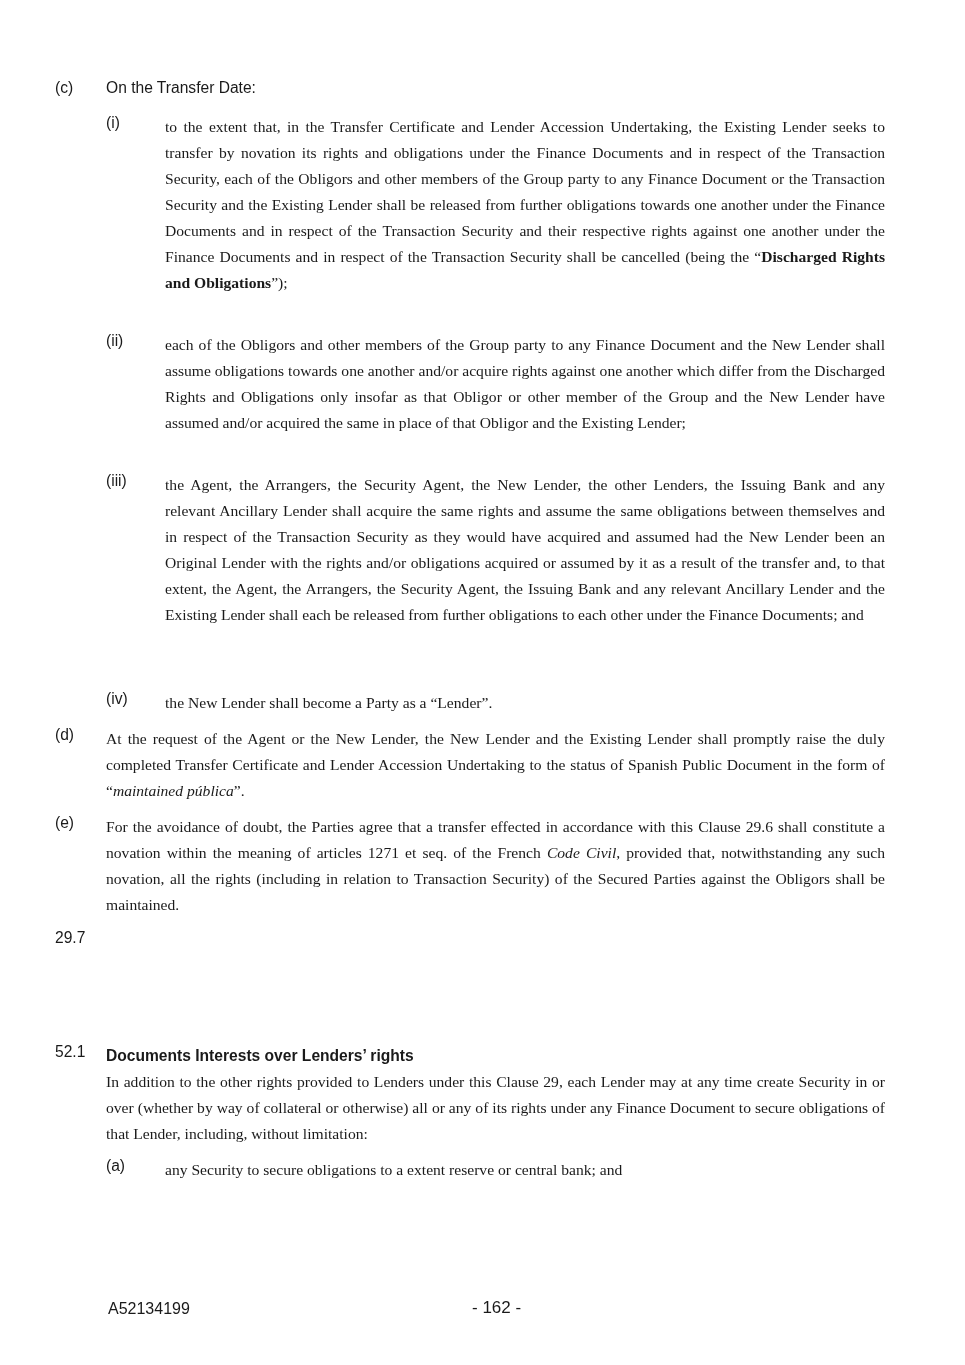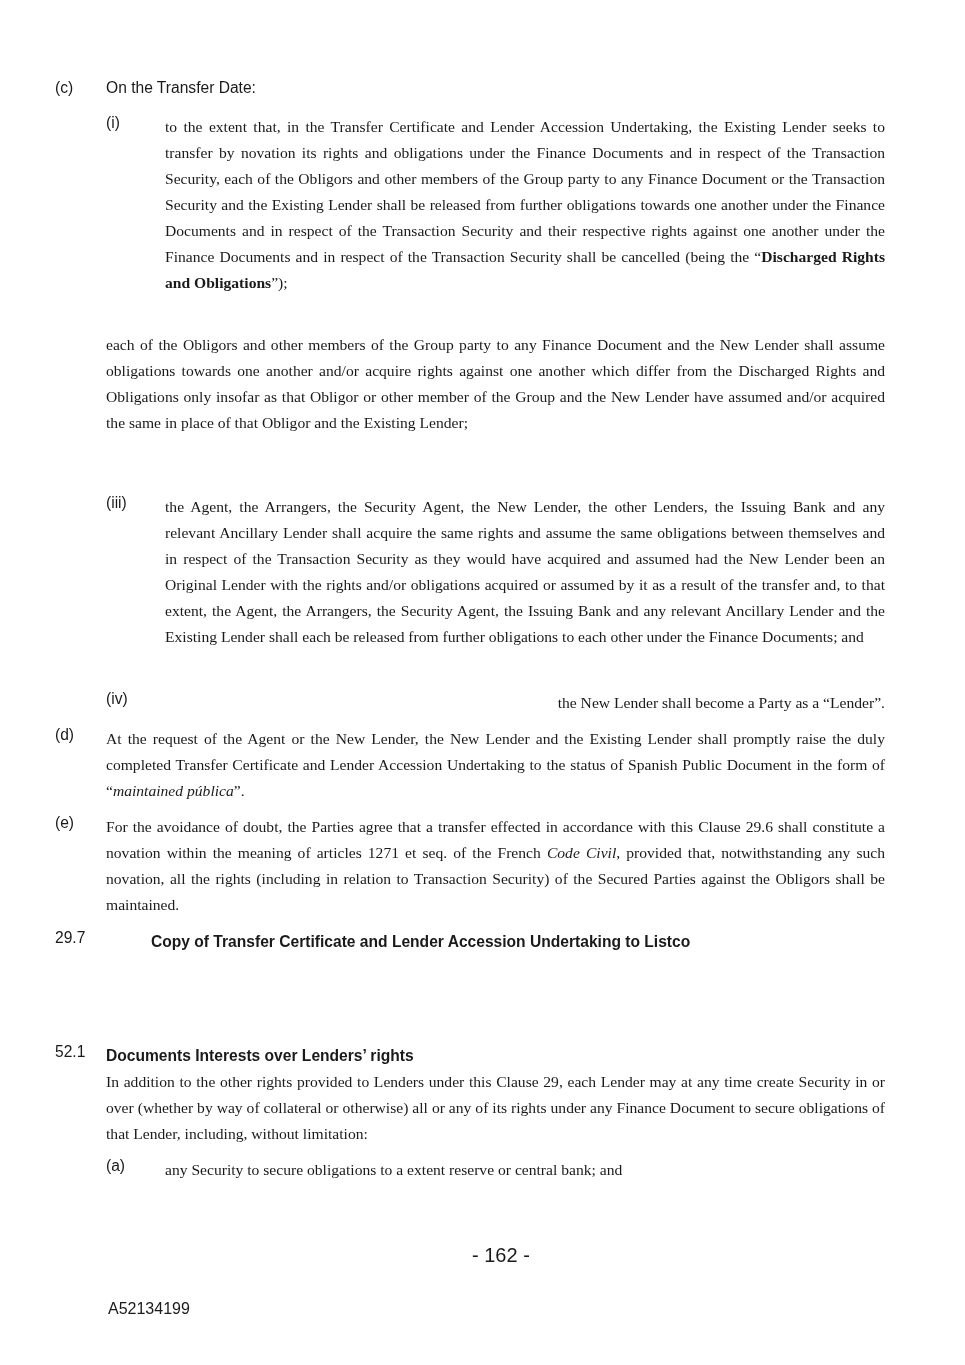--- a/index.html
+++ b/index.html
@@ -17,53 +17,53 @@
 <div class="row" style="left:55px;top:79px;">
   <span class="label" style="width:51px">(c)</span>
   <span>On the Transfer Date:</span>
 </div>
 
 <div class="row" style="left:106px;top:114px;width:779px;">
   <span class="label" style="width:59px">(i)</span>
   <span class="txt html-bind">to the extent that, in the Transfer Certificate and Lender Accession Undertaking, the Existing Lender seeks to transfer by novation its rights and obligations under the Finance Documents and in respect of the Transaction Security, each of the Obligors and other members of the Group party to any Finance Document or the Transaction Security and the Existing Lender shall be released from further obligations towards one another under the Finance Documents and in respect of the Transaction Security and their respective rights against one another under the Finance Documents and in respect of the Transaction Security shall be cancelled (being the “<b>Discharged Rights and Obligations</b>”);</span>
 </div>
 <div class="row" style="left:106px;top:332px;width:779px;">
+  <span class="label" style="width:59px">(ii)</span>
   <span class="txt html-bind">each of the Obligors and other members of the Group party to any Finance Document and the New Lender shall assume obligations towards one another and/or acquire rights against one another which differ from the Discharged Rights and Obligations only insofar as that Obligor or other member of the Group and the New Lender have assumed and/or acquired the same in place of that Obligor and the Existing Lender;</span>
 </div>
-<div class="row" style="left:106px;top:472px;width:779px;margin-top:22px;">
+<div class="row" style="left:106px;top:472px;width:779px;">
   <span class="label" style="width:59px">(iii)</span>
   <span class="txt html-bind">the Agent, the Arrangers, the Security Agent, the New Lender, the other Lenders, the Issuing Bank and any relevant Ancillary Lender shall acquire the same rights and assume the same obligations between themselves and in respect of the Transaction Security as they would have acquired and assumed had the New Lender been an Original Lender with the rights and/or obligations acquired or assumed by it as a result of the transfer and, to that extent, the Agent, the Arrangers, the Security Agent, the Issuing Bank and any relevant Ancillary Lender and the Existing Lender shall each be released from further obligations to each other under the Finance Documents; and</span>
 </div>
-<div class="row" style="left:106px;top:690px;width:779px;justify-content:space-between;">
+<div class="row" style="left:106px;top:690px;width:779px;">
   <span class="label" style="width:59px">(iv)</span>
   <span class="txt html-bind">the New Lender shall become a Party as a “Lender”.</span>
 </div>
 
 <div class="row" style="left:55px;top:726px;width:830px;">
   <span class="label" style="width:51px">(d)</span>
   <span class="txt html-bind">At the request of the Agent or the New Lender, the New Lender and the Existing Lender shall promptly raise the duly completed Transfer Certificate and Lender Accession Undertaking to the status of Spanish Public Document in the form of “<i>maintained pública</i>”.</span>
 </div>
 <div class="row" style="left:55px;top:814px;width:830px;">
   <span class="label" style="width:51px">(e)</span>
   <span class="txt html-bind">For the avoidance of doubt, the Parties agree that a transfer effected in accordance with this Clause 29.6 shall constitute a novation within the meaning of articles 1271 et seq. of the French <i>Code Civil</i>, provided that, notwithstanding any such novation, all the rights (including in relation to Transaction Security) of the Secured Parties against the Obligors shall be maintained.</span>
 </div>
 
-<div class="row" style="left:55px;top:929px;width:830px;gap:45px;">
+<div class="row" style="left:55px;top:929px;width:830px;">
   <span class="label" style="width:51px">29.7</span>
   <div style="flex:1">
-    <div style="font-weight:bold;line-height:26px">Copy of Transfer Certificate and Lender Accession Undertaking to Listco</div>
   </div>
 </div>
 
 <div class="row" style="left:55px;top:1043px;width:830px;">
   <span class="label" style="width:51px">52.1</span>
   <div style="flex:1">
     <div style="font-weight:bold;line-height:26px">Documents Interests over Lenders’ rights</div>
     <div class="txt">In addition to the other rights provided to Lenders under this Clause 29, each Lender may at any time create Security in or over (whether by way of collateral or otherwise) all or any of its rights under any Finance Document to secure obligations of that Lender, including, without limitation:</div>
   </div>
 </div>
 <div class="row" style="left:106px;top:1157px;width:779px;">
   <span class="label" style="width:59px">(a)</span>
   <span class="txt">any Security to secure obligations to a extent reserve or central bank; and</span>
 </div>
 
 <div style="position:absolute;left:108px;top:1300px;font-size:16px">A52134199</div>
-<div style="position:absolute;left:472px;top:1244px;font-size:20px">- 162 -</div>
+<div style="position:absolute;left:472px;top:1298px;font-size:17px">- 162 -</div>
 
 </body></html>

